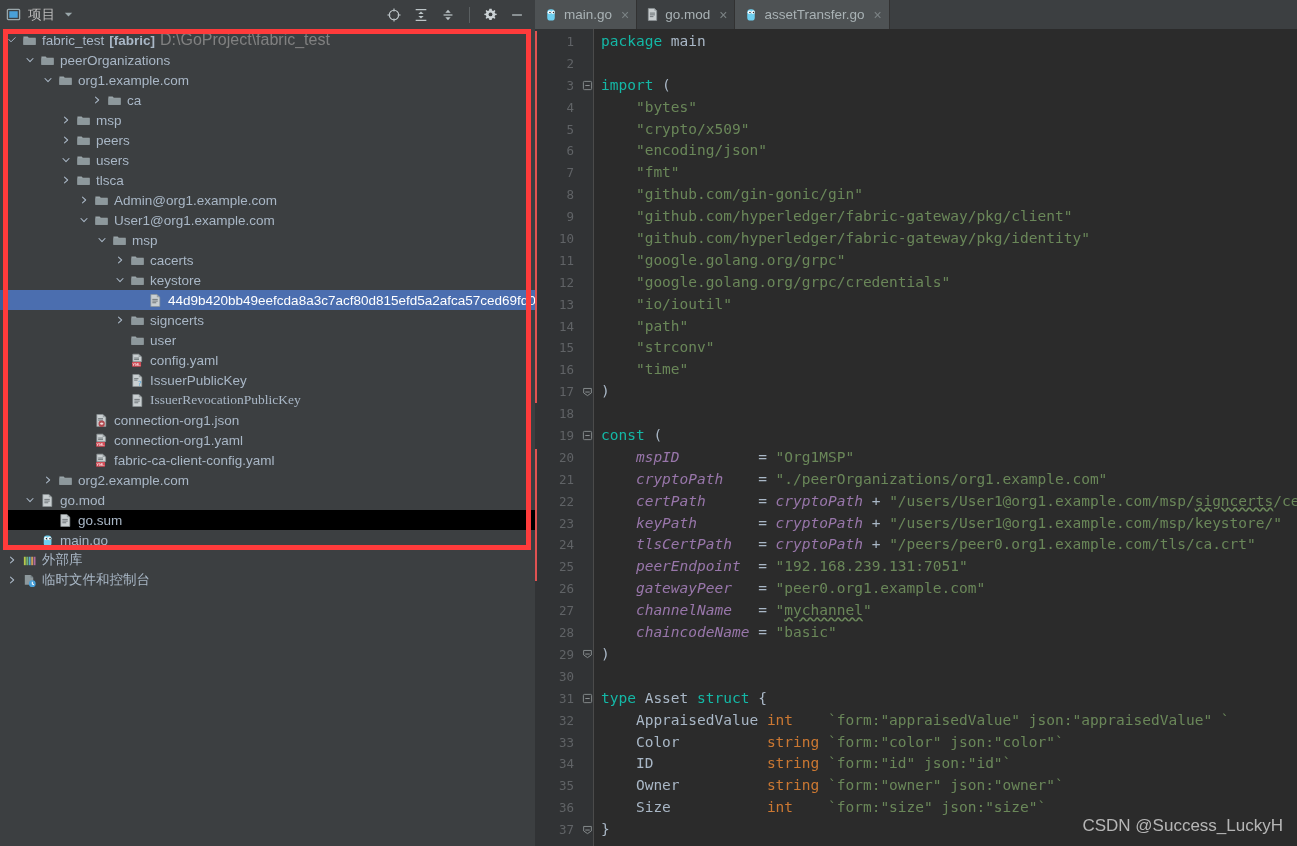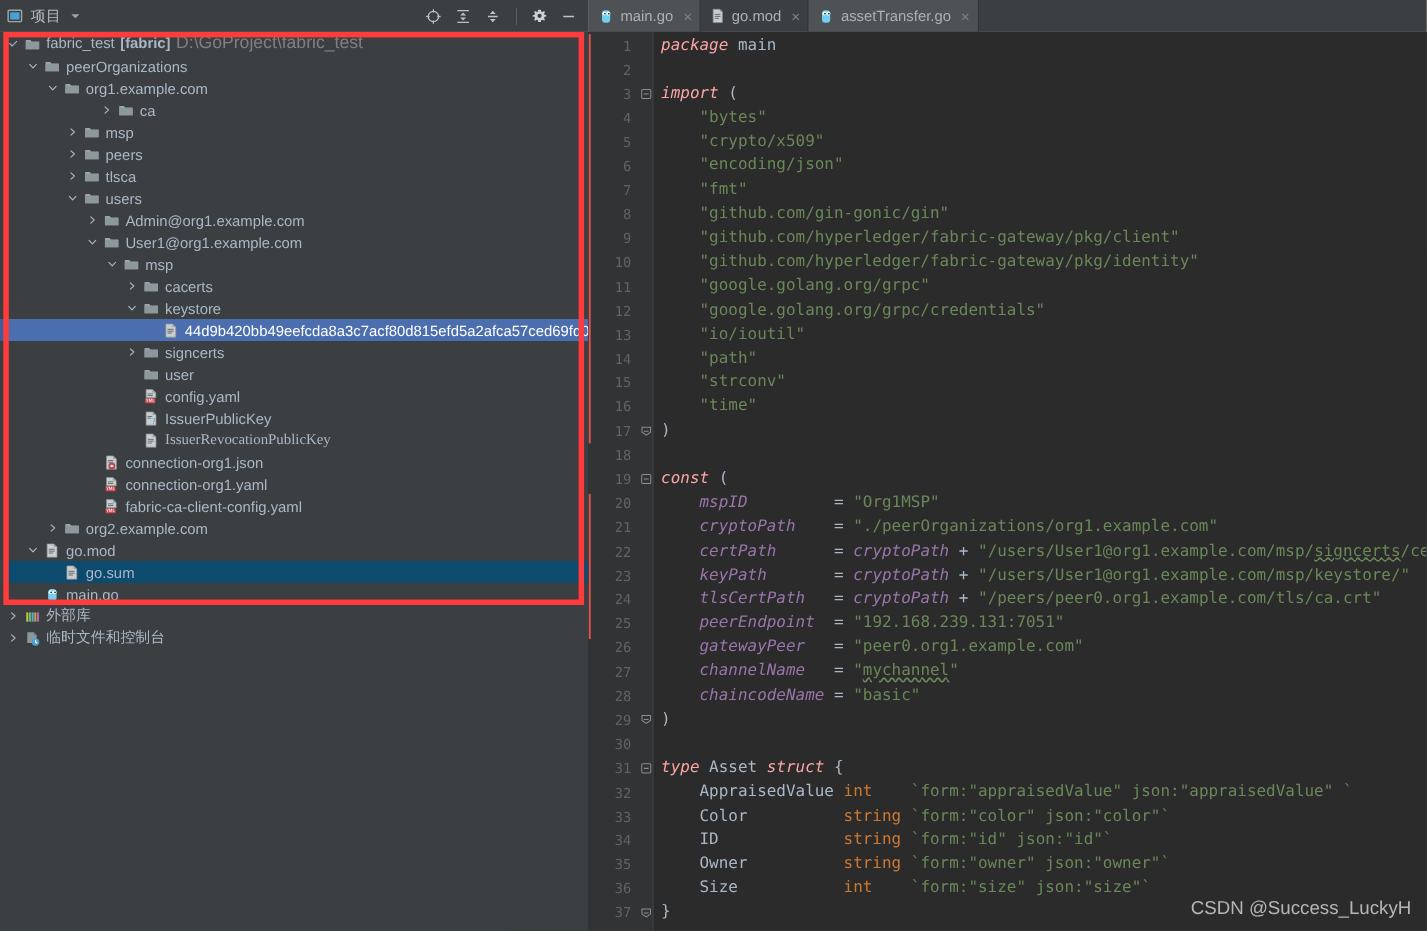--- a/index.html
+++ b/index.html
@@ -45,21 +45,21 @@
     width: 535px; flex: 0 0 535px; background: #3c3f41;
     position: relative; overflow: hidden;
   }
   .tree { padding-top: 1px; }
   .row {
     height: 20px; display: flex; align-items: center;
     color: #a9b7c6; font-size: 13.5px; white-space: nowrap;
     position: relative;
   }
   .row.sel { background: #4b6eaf; color: #ffffff; }
-  .row.gsel { background: #0c4a6e; }
+  .row.gsel { background: #000000; }
   .row .arrow {
     width: 11px; height: 11px; flex: 0 0 11px; margin-right: 4px;
     display: inline-flex; align-items: center; justify-content: center;
   }
   .row .ficon { width: 16px; flex: 0 0 16px; margin-right: 5px; display: inline-flex; align-items: center; justify-content: center; }
   .row .lbl { display: inline-flex; align-items: baseline; gap: 5px; }
   .row .sub { color: #808080; font-size: 16px; }
   .bold { font-weight: bold; }
   .sel-marker { position: absolute; left: 0; top: 0; width: 3px; height: 100%; background: #3b5e9c; }
 
@@ -82,21 +82,21 @@
   }
   .gutter .redmark { position: absolute; left: 0; top: 0; width: 2px; background: #e05252; }
   .fold-col { width: 12px; flex: 0 0 12px; background: #313335; position: relative; padding-top: 2px; }
   .fold { height: 21.9px; display: flex; align-items: center; justify-content: center; }
   .code-area { flex: 1; position: relative; padding-top: 2px; overflow: hidden; }
   .codeline {
     height: 21.9px; line-height: 21.9px; white-space: pre;
     font-family: "DejaVu Sans Mono", monospace; font-size: 14.5px;
     padding-left: 8px; color: #a9b7c6;
   }
-  .kw  { color: #fca5a5; font-style: italic; }
+  .kw  { color: #14b8a6; }
   .str { color: #6a8759; }
   .cst { color: #9876aa; font-style: italic; }
   .typ { color: #cc7832; }
   .plain { color: #a9b7c6; }
   .tag { color: #6a8759; }
   .wav { text-decoration: underline; text-decoration-style: wavy; text-decoration-color: #6a8759; }
   .vline { position: absolute; left: 0; top: 0; bottom: 0; width: 1px; background: #4b4b4b; }
 
   .watermark {
     position: absolute; right: 14px; bottom: 10px;
@@ -302,47 +302,47 @@
                 <path d="M1.5 5.6 H14.5 V12.6 H1.5 Z" fill="#8d989c"></path>
               </svg>
             </span>
             <span class="lbl">
               <span>peers</span>
             </span>
           </div>
           <div class="row" style="padding-left: 60px;">
             <span class="arrow">
               <svg width="10" height="10" viewBox="0 0 12 12">
+                <path d="M2.4 4.2 L6 8 L9.6 4.2" fill="none" stroke="#a9b7c6" stroke-width="1.25" stroke-linecap="round" stroke-linejoin="round"></path>
+              </svg>
+            </span>
+            <span class="ficon">
+              <svg width="15" height="15" viewBox="0 0 16 16">
+                <path d="M1.5 3.6 H6 L7.2 5 H14.5 V12.6 H1.5 Z" fill="#9aa5a9"></path>
+                <path d="M1.5 5.6 H14.5 V12.6 H1.5 Z" fill="#8d989c"></path>
+              </svg>
+            </span>
+            <span class="lbl">
+              <span>users</span>
+            </span>
+          </div>
+          <div class="row" style="padding-left: 60px;">
+            <span class="arrow">
+              <svg width="10" height="10" viewBox="0 0 12 12">
                 <path d="M4.2 2.6 L8 6 L4.2 9.4" fill="none" stroke="#a9b7c6" stroke-width="1.25" stroke-linecap="round" stroke-linejoin="round"></path>
               </svg>
             </span>
             <span class="ficon">
               <svg width="15" height="15" viewBox="0 0 16 16">
                 <path d="M1.5 3.6 H6 L7.2 5 H14.5 V12.6 H1.5 Z" fill="#9aa5a9"></path>
                 <path d="M1.5 5.6 H14.5 V12.6 H1.5 Z" fill="#8d989c"></path>
               </svg>
             </span>
             <span class="lbl">
               <span>tlsca</span>
-            </span>
-          </div>
-          <div class="row" style="padding-left: 60px;">
-            <span class="arrow">
-              <svg width="10" height="10" viewBox="0 0 12 12">
-                <path d="M2.4 4.2 L6 8 L9.6 4.2" fill="none" stroke="#a9b7c6" stroke-width="1.25" stroke-linecap="round" stroke-linejoin="round"></path>
-              </svg>
-            </span>
-            <span class="ficon">
-              <svg width="15" height="15" viewBox="0 0 16 16">
-                <path d="M1.5 3.6 H6 L7.2 5 H14.5 V12.6 H1.5 Z" fill="#9aa5a9"></path>
-                <path d="M1.5 5.6 H14.5 V12.6 H1.5 Z" fill="#8d989c"></path>
-              </svg>
-            </span>
-            <span class="lbl">
-              <span>users</span>
             </span>
           </div>
           <div class="row" style="padding-left: 78px;">
             <span class="arrow">
               <svg width="10" height="10" viewBox="0 0 12 12">
                 <path d="M4.2 2.6 L8 6 L4.2 9.4" fill="none" stroke="#a9b7c6" stroke-width="1.25" stroke-linecap="round" stroke-linejoin="round"></path>
               </svg>
             </span>
             <span class="ficon">
               <svg width="15" height="15" viewBox="0 0 16 16">

